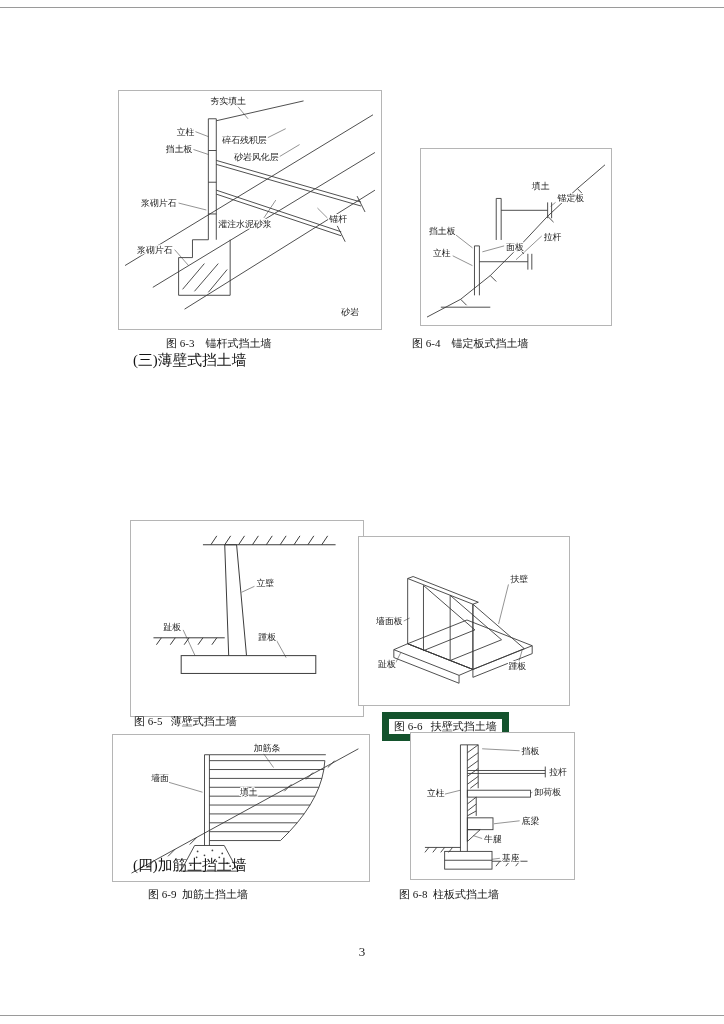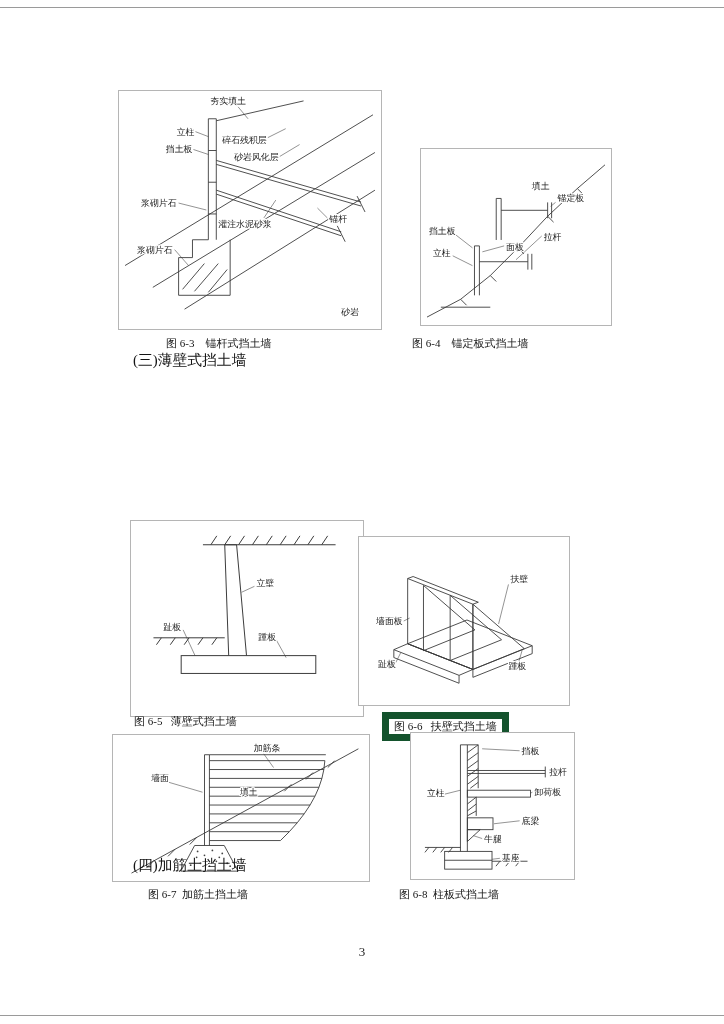--- a/index.html
+++ b/index.html
@@ -328,20 +328,20 @@
         <text x="140" y="43">拉杆</text>
         <text x="125" y="63">卸荷板</text>
         <text x="112" y="92">底梁</text>
         <text x="74" y="111">牛腿</text>
         <text x="92" y="130">基座</text>
         <text x="16" y="64">立柱</text>
       </g>
     </svg>
   </div>
 
-  <div class="cap" style="left:148px; top:887px;">图 6-7  加筋土挡土墙</div>
+  <div class="cap" style="left:148px; top:887px;">图 6-9  加筋土挡土墙</div>
   <div class="cap" style="left:399px; top:887px;">图 6-8  柱板式挡土墙</div>
 
   <div class="heading" style="left:133px; top:856px;">(四)加筋土挡土墙</div>
 
   <div class="pagenum">3</div>
 
 </div>
 
 </body></html>

